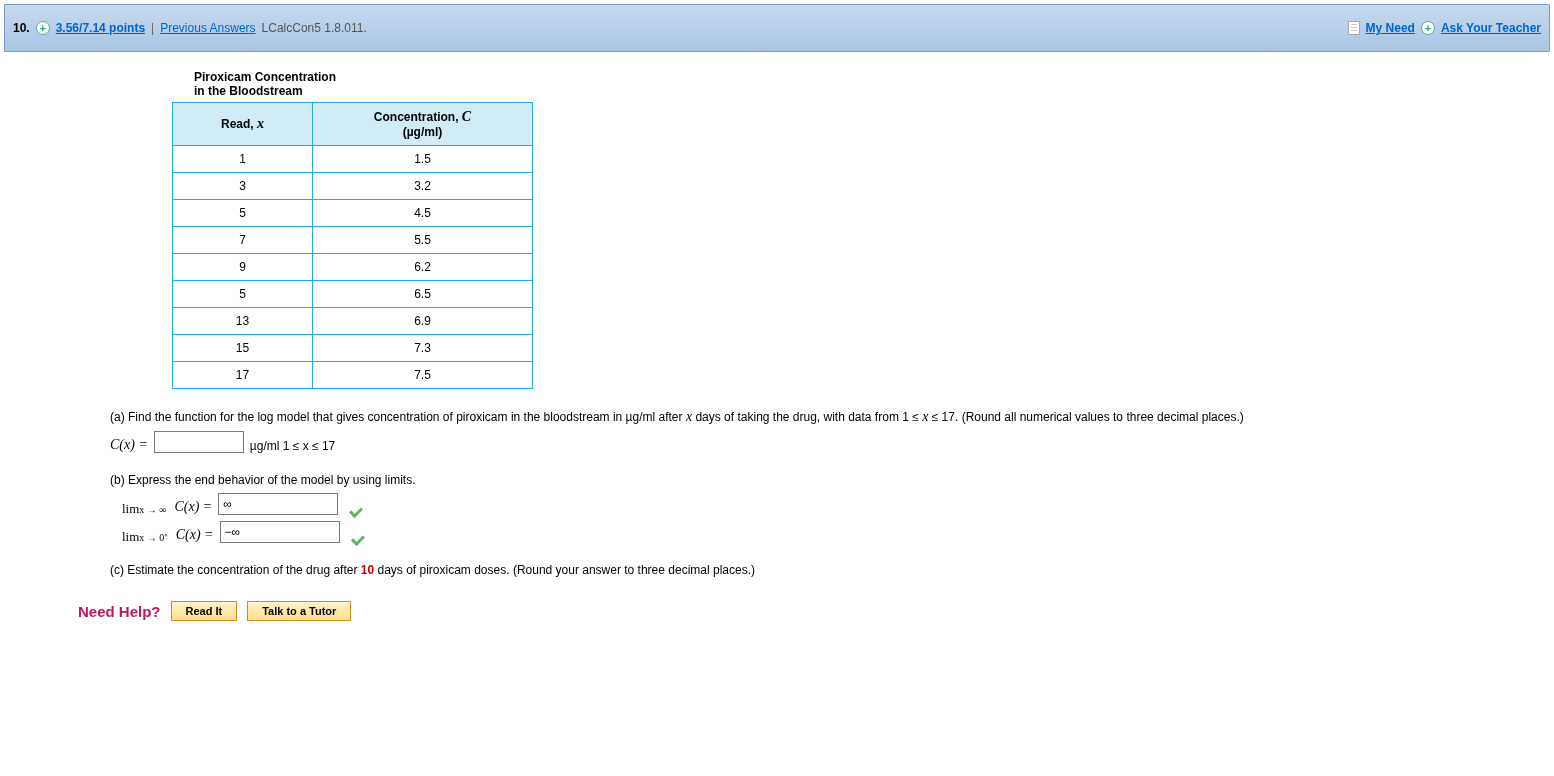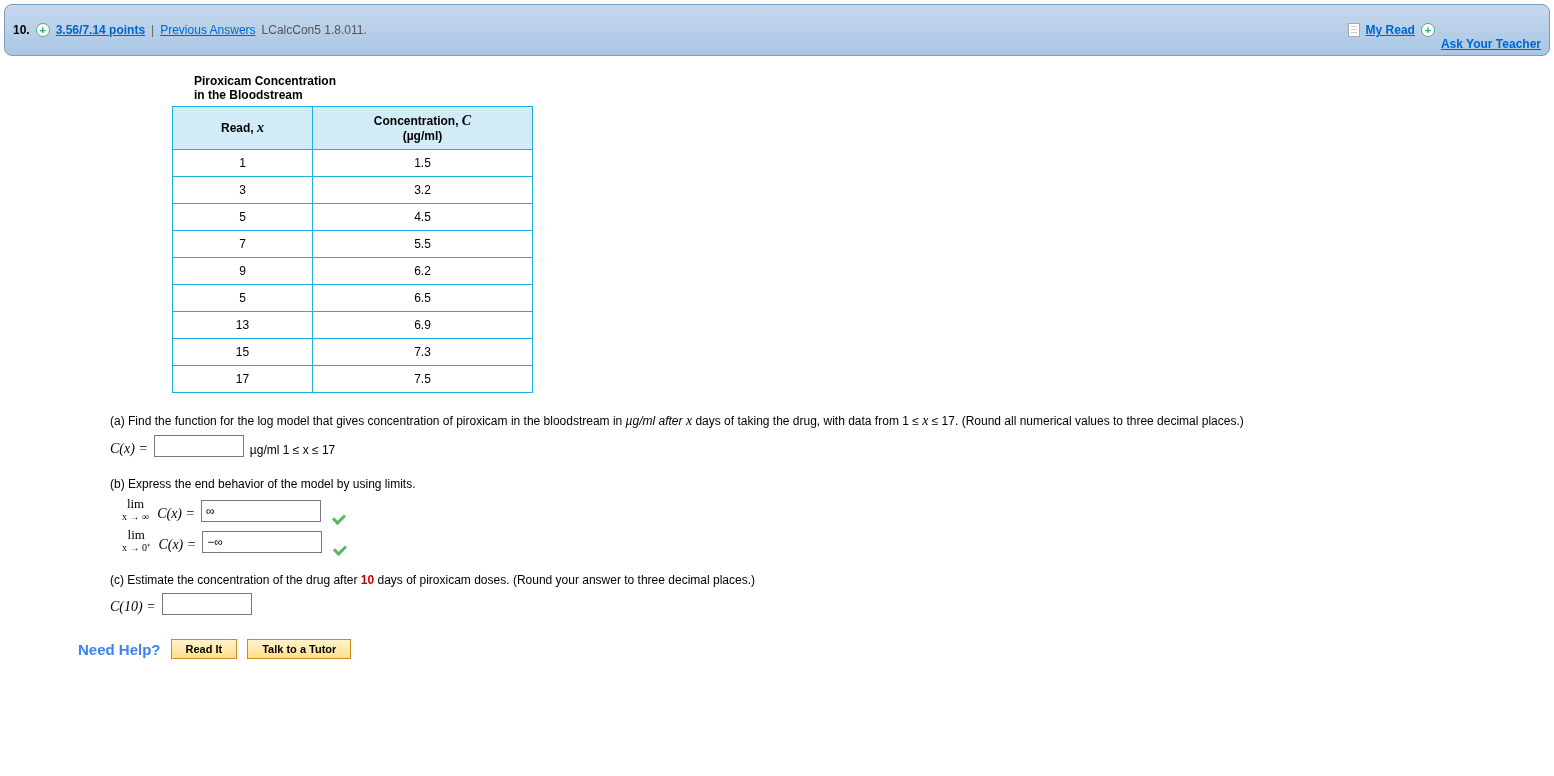--- a/index.html
+++ b/index.html
@@ -6,22 +6,22 @@
   body {
     margin: 0;
     font-family: Verdana, Arial, sans-serif;
     font-size: 12px;
     color: #000;
     background: #fff;
   }
   .header-bar {
     background: linear-gradient(to bottom, #c6d9ed 0%, #a9c6e4 100%);
     border: 1px solid #7a9cc0;
-    border-radius: 8px;
-    padding: 4px 8px;
+    border-radius: 1px;
+    padding: 16px 8px;
     display: flex;
     align-items: center;
     justify-content: space-between;
     margin: 4px;
   }
   .header-left { display:flex; align-items:center; gap:6px; }
   .header-right { display:flex; align-items:center; gap:6px; }
   .qnum { font-weight:bold; color:#000; }
   .plus-icon {
     display:inline-flex; align-items:center; justify-content:center;
@@ -35,21 +35,21 @@
   .qid { color:#555; }
   .notes-icon {
     display:inline-block; width:12px; height:14px; background:#fff;
     border:1px solid #aaa; position:relative;
   }
   .notes-icon::after{
     content:""; position:absolute; left:2px; right:2px; top:2px; height:1px; background:#ccc;
     box-shadow:0 3px 0 #ccc, 0 6px 0 #ccc;
   }
   .my-notes { color:#0066cc; font-weight:bold; }
-  .ask-teacher { color:#0066cc; font-weight:bold;margin-top:28px; }
+  .ask-teacher { color:#0066cc; font-weight:bold; }
   .content { padding: 14px 62px 20px 62px; }
   .intro { margin-bottom:18px; }
   .table-block { margin-left:110px; }
   .table-title { font-weight:bold;padding-left:22px; }
   table.data {
     border-collapse:collapse; margin-top:4px;
   }
   table.data th, table.data td {
     border:1px solid #1daee4; text-align:center; padding:6px 10px;
     font-family:Verdana,Arial,sans-serif; font-size:12px;
@@ -60,59 +60,59 @@
   .part { margin:20px 0 6px 48px; }
   .answer-line { margin:6px 0 6px 48px; display:flex; align-items:flex-end; gap:6px; flex-wrap:wrap;}
   .italic { font-style:italic; font-family:'Times New Roman',serif; font-size:14px; }
   input.text-box {
     border:1px solid #7a7a7a; height:22px; padding:2px 4px; font-size:12px;
     background:#fff;
   }
   .w90 { width:90px; }
   .w120 { width:120px; }
   .limit-block {
-    display:inline-flex; flex-direction:column; align-items:center;
+    display:inline-flex; flex-direction:row; align-items:center;
     font-family:'Times New Roman',serif; font-size:13px; line-height:1;
     margin-right:2px;
   }
   .limit-block .sub { font-size:10px; margin-top:2px;}
   .check-icon {
     display:inline-block; width:18px; height:18px; position:relative; margin-left:6px;
   }
   .check-icon::after{
     content:""; position:absolute; left:2px; top:8px; width:5px; height:9px;
     border-right:3px solid #5cb85c; border-bottom:3px solid #5cb85c;
     transform:rotate(45deg);
   }
   .red { color:#c00; font-weight:bold; }
   .need-help { margin:24px 0 0 16px; display:flex; align-items:center; gap:10px;}
-  .need-help-label { color:#3b82f6; font-weight:bold; font-size:15px; }
+  .need-help-label { color:#be185d; font-weight:bold; font-size:15px; }
   .help-btn {
     background:linear-gradient(to bottom,#fff2cc,#ffe08a);
     border:1px solid #d08a1f; padding:3px 14px; font-size:11px; font-weight:bold;
     font-family:Liberation Sans, sans-serif; color:#000; cursor:pointer;
   }
-  .mu { font-style:italic; }
+  .mu { }
   .cx { font-family:'Times New Roman',serif; font-style:italic; font-size:14px;}
 </style>
 </head>
 <body>
 
 <div class="header-bar">
   <div class="header-left">
     <span class="qnum">10.</span>
     <span class="plus-icon">+</span>
     <a href="#" class="points-link">3.56/7.14 points</a>
     <span class="sep">|</span>
     <a href="#" class="prev-link">Previous Answers</a>
     <span class="qid">LCalcCon5 1.8.011.</span>
   </div>
   <div class="header-right">
     <span class="notes-icon"></span>
-    <a href="#" class="my-notes">My Read</a>
+    <a href="#" class="my-notes">My Need</a>
     <span class="plus-icon">+</span>
     <a href="#" class="ask-teacher">Ask Your Teacher</a>
   </div>
 </div>
 
 <div class="content">
 
   <div class="table-block">
     <div class="table-title">Piroxicam Concentration</div>
     <div class="table-title">in the Bloodstream</div>
@@ -194,23 +194,19 @@
       <span class="sub">x → 0⁺</span>
     </span>
     <span class="cx">C(x)  = </span>
     <input type="text" class="text-box w120" value="−∞" style="">
     <span class="check-icon"></span>
   </div>
 
   <div class="part">
     <span>(c) Estimate the concentration of the drug after </span><span class="red">10</span><span> days of piroxicam doses. (Round your answer to three decimal places.)</span>
   </div>
-  <div class="answer-line">
-    <span class="cx">C(10) = </span>
-    <input type="text" class="text-box w90" style="">
-  </div>
 
   <div class="need-help">
     <span class="need-help-label">Need Help?</span>
     <button class="help-btn">Read It</button>
     <button class="help-btn">Talk to a Tutor</button>
   </div>
 </div>
 
 </body></html>

